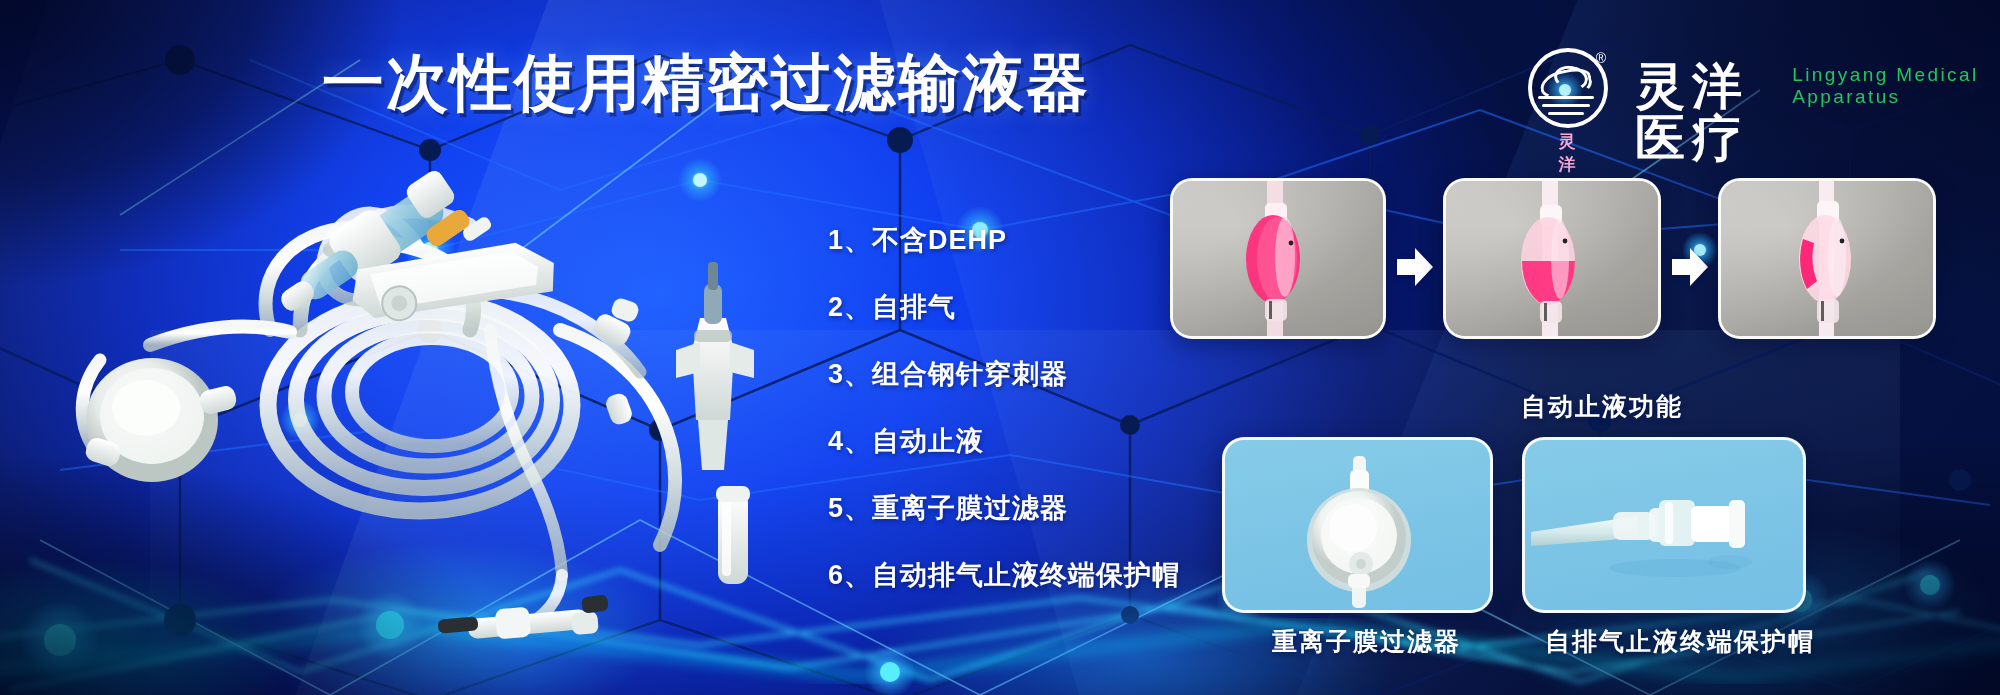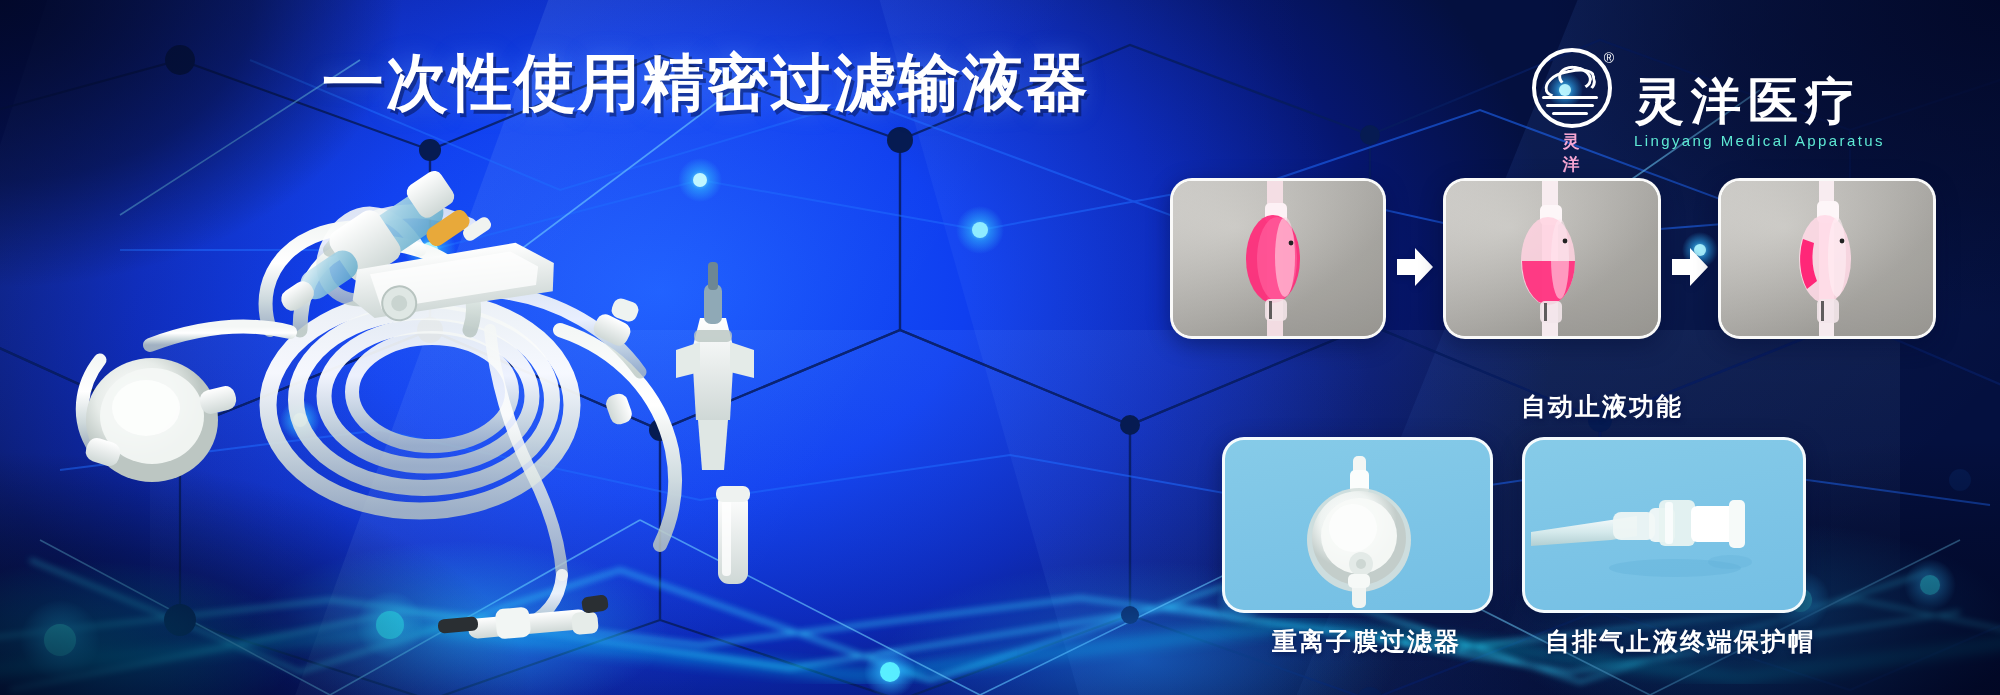--- a/index.html
+++ b/index.html
@@ -76,23 +76,23 @@
     border:3px solid #fff;border-radius:50% 50% 40% 60%/60% 40% 50% 50%;
     border-bottom-color:transparent;transform:rotate(-12deg);}
   .lc-wave2{position:absolute;left:22px;top:14px;width:28px;height:18px;
     border:3px solid #fff;border-radius:50%;border-bottom-color:transparent;transform:rotate(10deg);}
   .lc-line{position:absolute;height:3px;background:#fff;border-radius:2px;}
   .lcl1{left:6px;top:44px;width:56px;}
   .lcl2{left:10px;top:52px;width:48px;}
   .lcl3{left:16px;top:60px;width:36px;}
   .logo-reg{position:absolute;right:2px;top:2px;color:#fff;font-size:14px;}
   .logo-sub-cn{color:#f9a8d4;font-size:17px;font-weight:bold;letter-spacing:14px;margin-top:2px;padding-left:12px;}
-  .logo-words{display:flex;flex-direction:column;}
+  .logo-words{display:flex;flex-direction:row;margin-left:9px;}
   .logo-cn{color:#fff;font-size:50px;font-weight:bold;letter-spacing:7px;line-height:1.05;}
-  .logo-en{color:#5eead4;font-size:15px;letter-spacing:2.4px;margin-top:4px;}
+  .logo-en{color:#22c55e;font-size:19px;letter-spacing:2.4px;margin-top:4px;}
 
   
   #features{position:absolute;left:828px;top:222px;}
   .feat{
     color:#fff;font-size:27px;font-weight:bold;
     letter-spacing:1px;
     margin-bottom:31px;
     text-shadow:1px 2px 4px rgba(0,12,60,.5);
     white-space:nowrap;
   }
@@ -270,20 +270,28 @@
       </div>
       <span class="logo-reg">®</span>
       <div class="logo-sub-cn">灵 洋</div>
     </div>
     <div class="logo-words">
       <div class="logo-cn">灵洋医疗</div>
       <div class="logo-en">Lingyang Medical Apparatus</div>
     </div>
   </div>
 
+  <div id="features">
+    <div class="feat">1、不含DEHP</div>
+    <div class="feat">2、自排气</div>
+    <div class="feat">3、组合钢针穿刺器</div>
+    <div class="feat">4、自动止液</div>
+    <div class="feat">5、重离子膜过滤器</div>
+    <div class="feat">6、自动排气止液终端保护帽</div>
+  </div>
 
   <svg id="ivsvg" viewBox="0 0 2000 695">
     <defs>
       <linearGradient id="tubeG" x1="0" y1="0" x2="0" y2="1">
         <stop offset="0%" stop-color="#f4f7f6"></stop>
           <stop offset="35%" stop-color="#ffffff"></stop>
         <stop offset="70%" stop-color="#d8e2de" stop-opacity=".95"></stop>
           <stop offset="100%" stop-color="#b9c6c2" stop-opacity=".85"></stop>
       </linearGradient>
       <linearGradient id="dripG" x1="0" y1="0" x2="1" y2="1">

